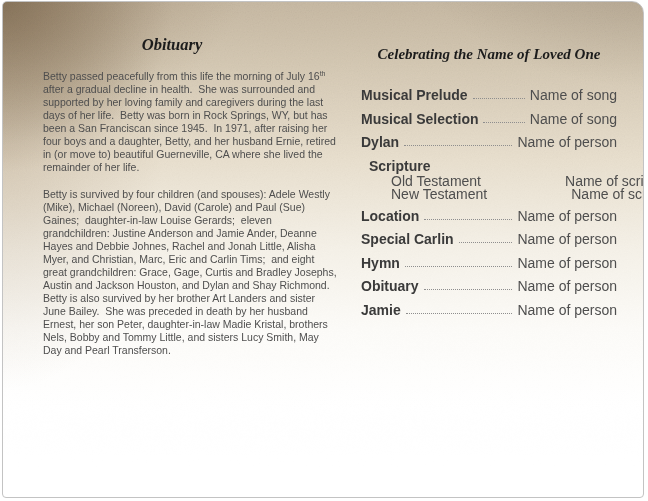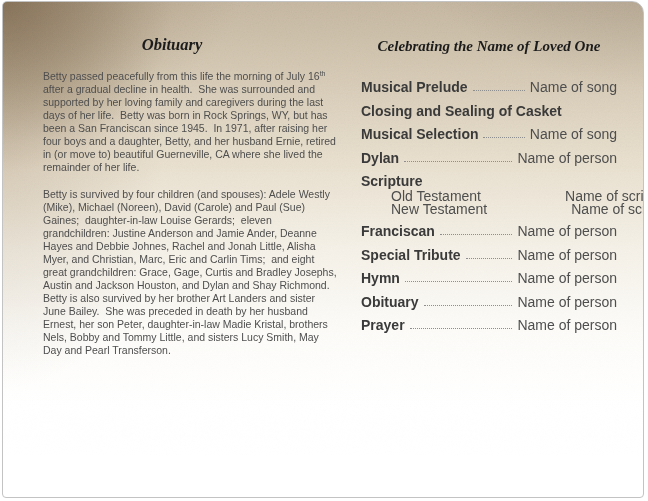--- a/index.html
+++ b/index.html
@@ -19,30 +19,30 @@
 
   
   .col-left{position:absolute;left:40px;top:33px;width:294px;}
   .obit-title{font-family:"Liberation Serif", serif;font-style:italic;font-weight:bold;
               font-size:16.5px;color:#1c1c1c;text-align:center;margin:0 36px 15px 0;}
   .para{margin:0 0 14px 0;font-size:10.5px;line-height:13px;color:#4e4e4e;
         white-space:pre-wrap;}
   .para sup{font-size:7px;line-height:0;}
 
   
-  .col-right{position:absolute;left:358px;top:36px;width:256px;}
+  .col-right{position:absolute;left:358px;top:44px;width:256px;}
   .svc-title{font-family:"Liberation Serif", serif;font-style:italic;font-weight:bold;
              font-size:15px;color:#1c1c1c;text-align:center;margin:0 0 26px 0;white-space:nowrap;}
   .srow{display:flex;align-items:flex-start;margin-bottom:11.5px;font-size:14px;line-height:12px;color:#3a3a3a;}
   .slabel{font-weight:bold;white-space:nowrap;}
   .snote{font-weight:normal;color:#4e4e4e;white-space:pre;}
   .leader{flex:1 1 auto;align-self:flex-end;height:4px;margin:0 5px 2px 5px;
           border-bottom:1.7px dotted #8e8e8e;}
   .svalue{flex:0 0 84px;white-space:nowrap;font-weight:normal;color:#4e4e4e;}
-  .srow.group{margin-bottom:3px;}
+  .srow.group{margin-bottom:3px;margin-left:8px;}
   .subwrap{margin-bottom:10px;}
   .srow.sub{margin-bottom:1px;padding-left:30px;gap:37px;}
   .srow.sub .slabel{font-weight:normal;color:#4e4e4e;}
 </style>
 </head>
 <body>
 
 <div class="stage">
   <div class="page">
     <svg class="grain" width="648" height="501">
@@ -76,23 +76,20 @@
 
     <div class="col-right">
       <div class="svc-title">Celebrating the Name of Loved One</div>
       <div>
           <div class="srow">
             <span class="slabel">Musical Prelude</span>
             <span class="leader"></span>
             <span class="svalue">Name of song</span>
           </div>
           <div class="srow">
-            <span class="slabel">Closing and Sealing of Casket</span>
-          </div>
-          <div class="srow">
             <span class="slabel">Musical Selection</span>
             <span class="leader"></span>
             <span class="svalue">Name of song</span>
           </div>
           <div class="srow">
             <span class="slabel">Dylan</span>
             <span class="leader"></span>
             <span class="svalue">Name of person</span>
           </div>
           <div class="srow group">
@@ -104,40 +101,40 @@
               <span class="leader"></span>
               <span class="svalue">Name of scripture</span>
             </div>
             <div class="srow sub">
               <span class="slabel">New Testament</span>
               <span class="leader"></span>
               <span class="svalue">Name of scripture</span>
             </div>
           </div>
           <div class="srow">
-            <span class="slabel">Franciscan</span>
+            <span class="slabel">Location</span>
             <span class="leader"></span>
             <span class="svalue">Name of person</span>
           </div>
           <div class="srow">
-            <span class="slabel">Special Tribute</span>
+            <span class="slabel">Special Carlin</span>
             <span class="leader"></span>
             <span class="svalue">Name of person</span>
           </div>
           <div class="srow">
             <span class="slabel">Hymn</span>
             <span class="leader"></span>
             <span class="svalue">Name of person</span>
           </div>
           <div class="srow">
             <span class="slabel">Obituary</span>
             <span class="leader"></span>
             <span class="svalue">Name of person</span>
           </div>
           <div class="srow">
-            <span class="slabel">Prayer</span>
+            <span class="slabel">Jamie</span>
             <span class="leader"></span>
             <span class="svalue">Name of person</span>
           </div>
         </div>
     </div>
   </div>
 </div>
 
 </body></html>

